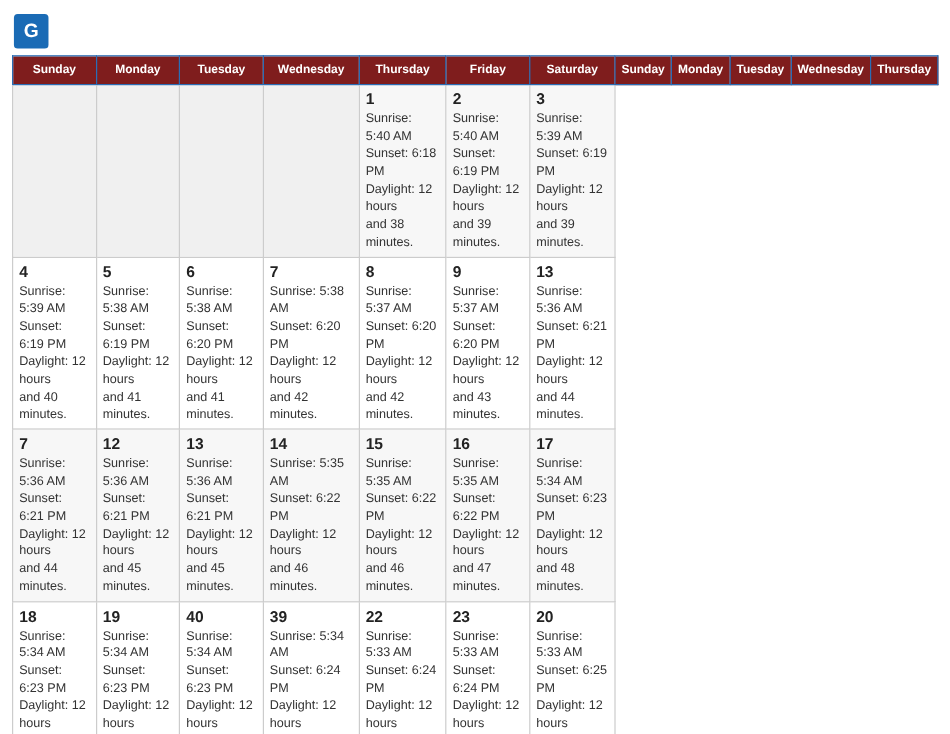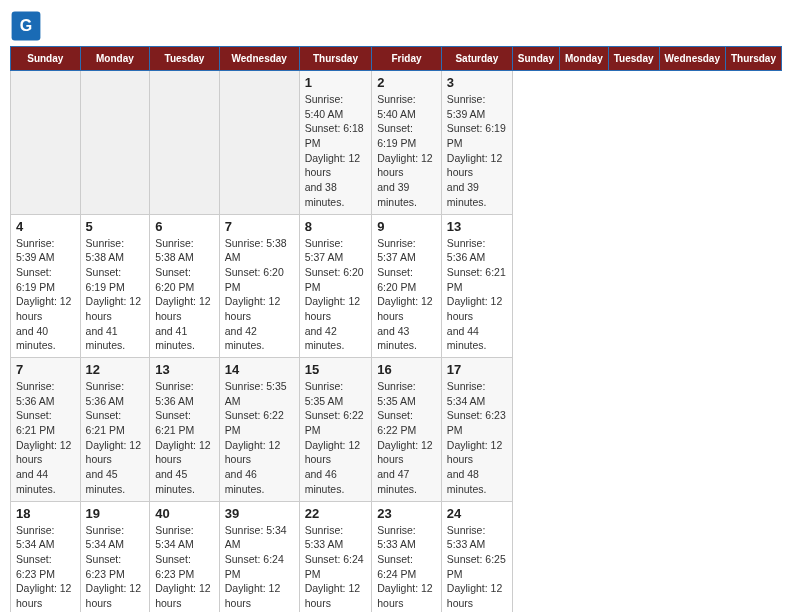--- a/index.html
+++ b/index.html
@@ -225,18 +225,18 @@
         </td>
         <td>
           <span class="day-num">22</span>
           <div class="day-info">Sunrise: 5:33 AM<br>Sunset: 6:24 PM<br>Daylight: 12 hours<br>and 50 minutes.</div>
         </td>
         <td>
           <span class="day-num">23</span>
           <div class="day-info">Sunrise: 5:33 AM<br>Sunset: 6:24 PM<br>Daylight: 12 hours<br>and 50 minutes.</div>
         </td>
         <td>
-          <span class="day-num">24</span>
+          <span class="day-num">20</span>
           <div class="day-info">Sunrise: 5:33 AM<br>Sunset: 6:25 PM<br>Daylight: 12 hours<br>and 51 minutes.</div>
         </td>
       </tr>
     </tbody>
 </table>
 
 </body></html>

